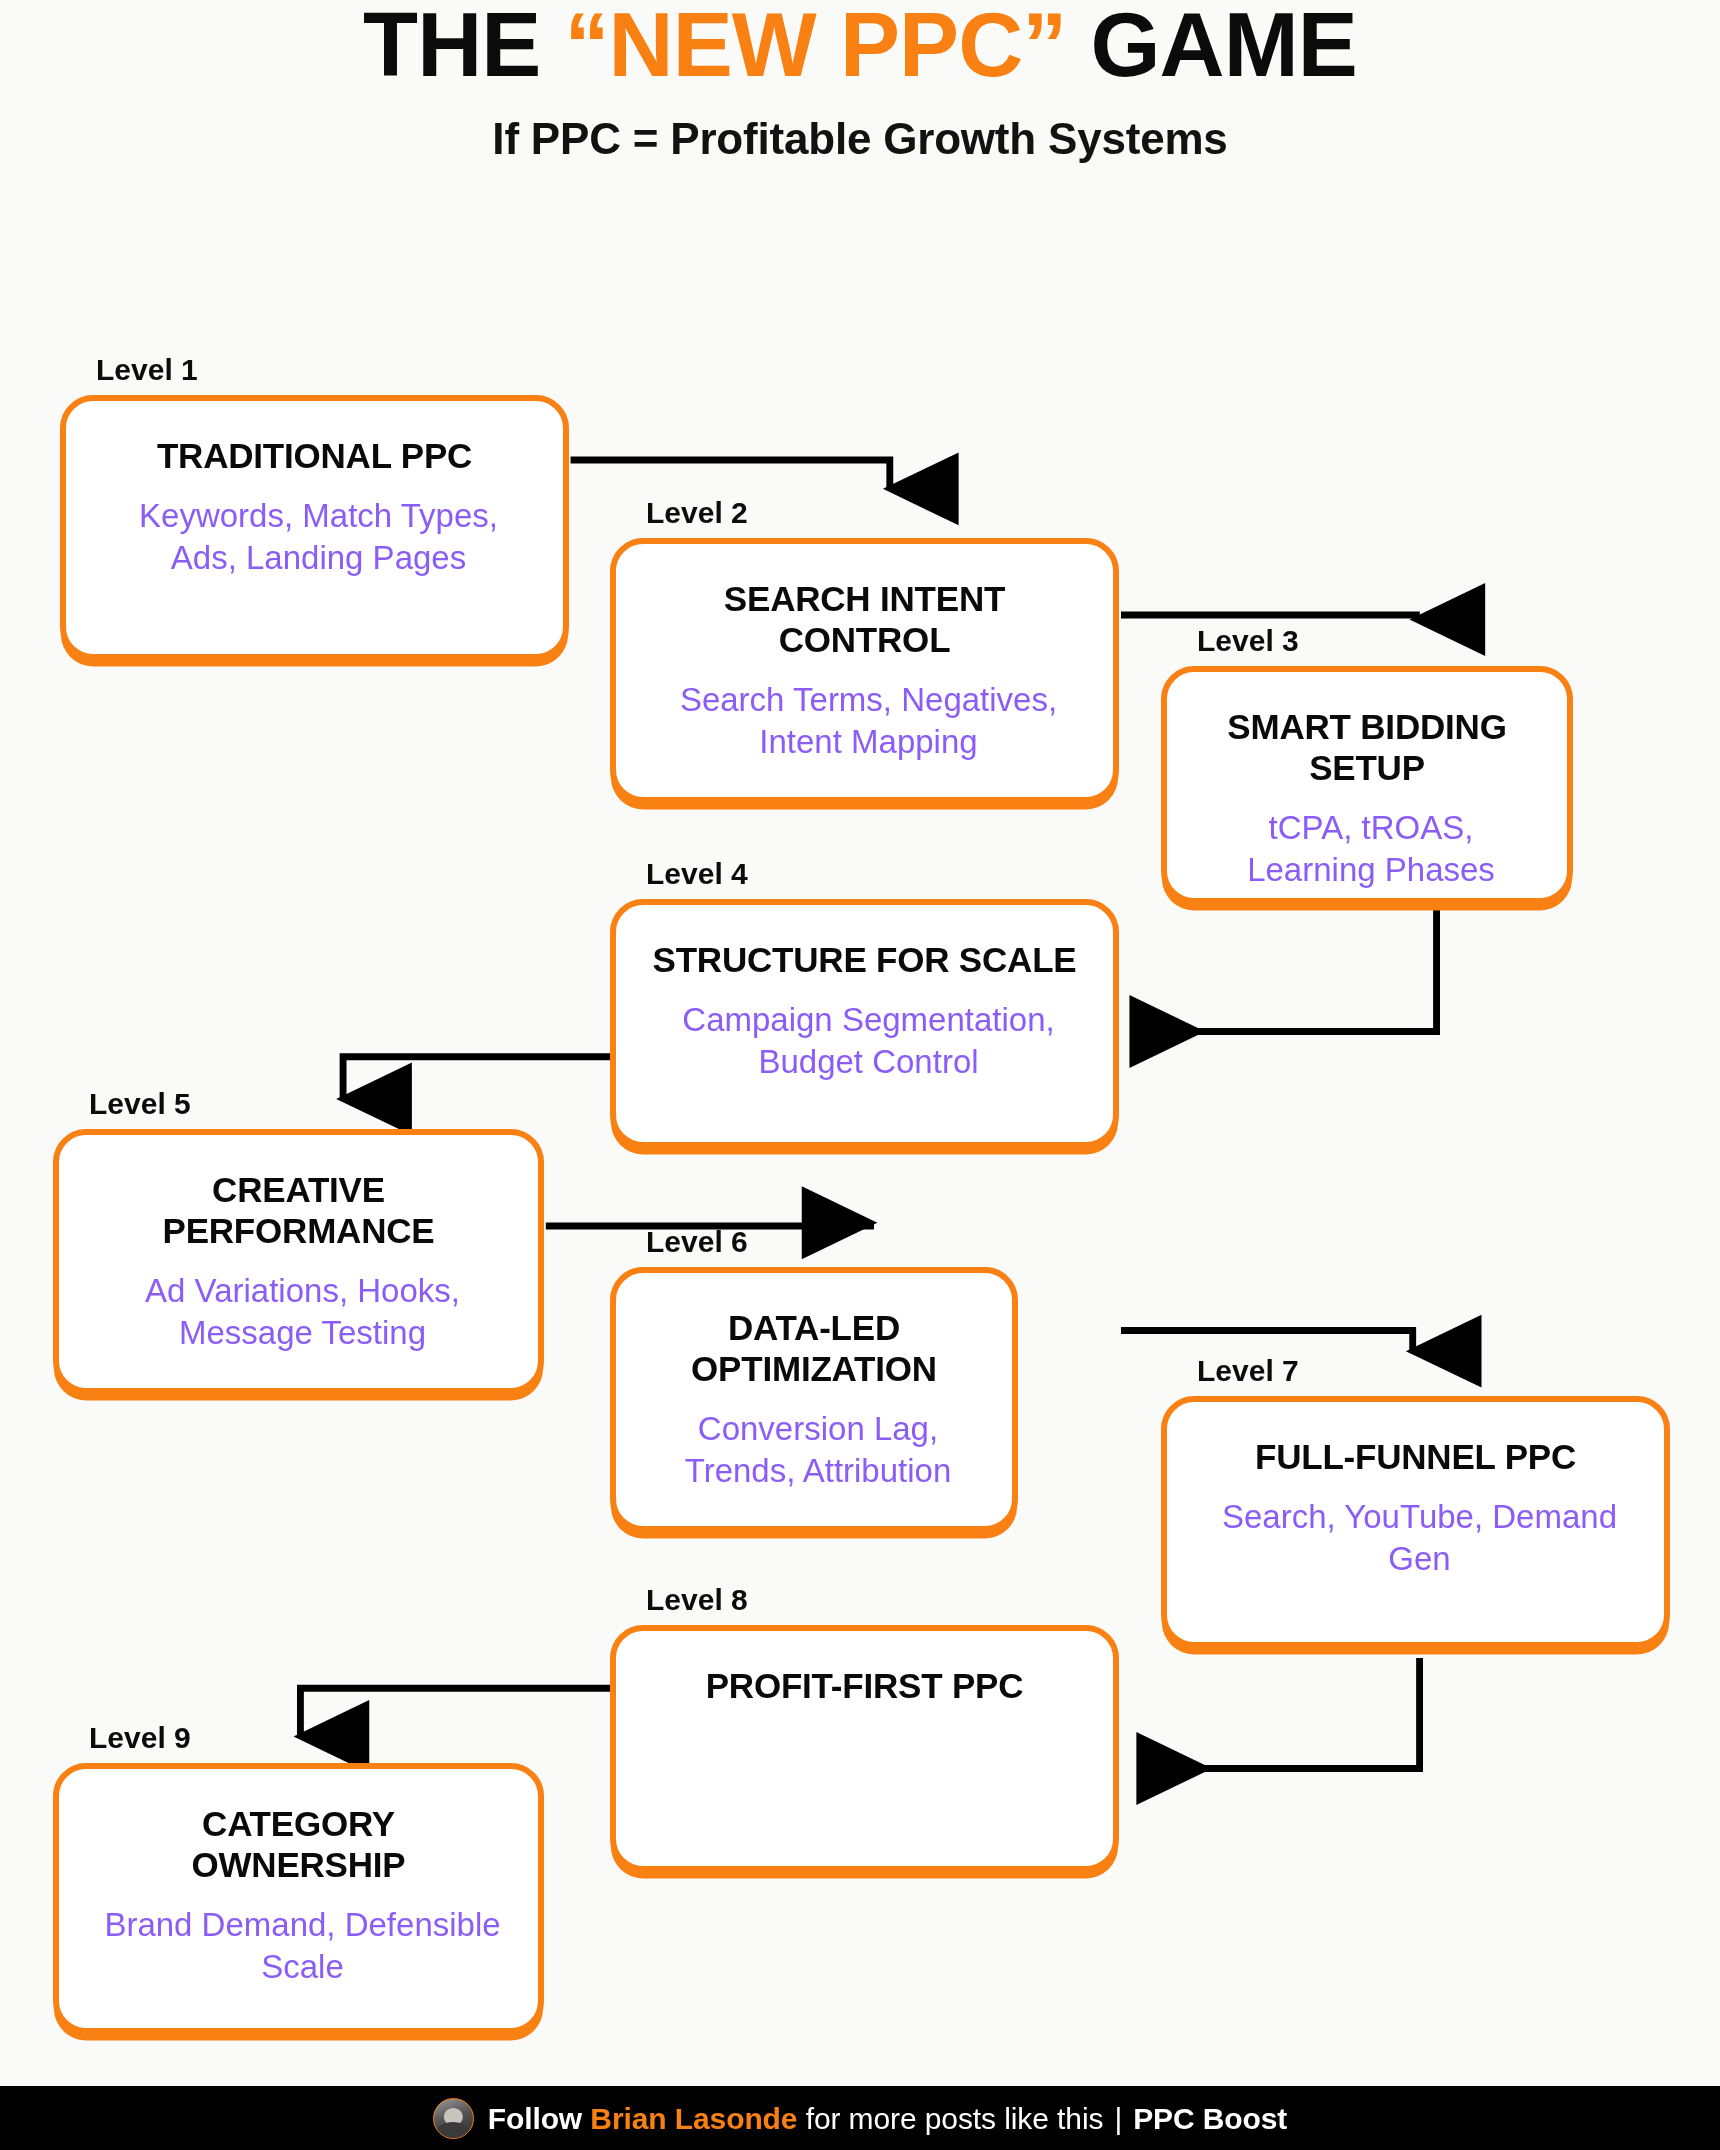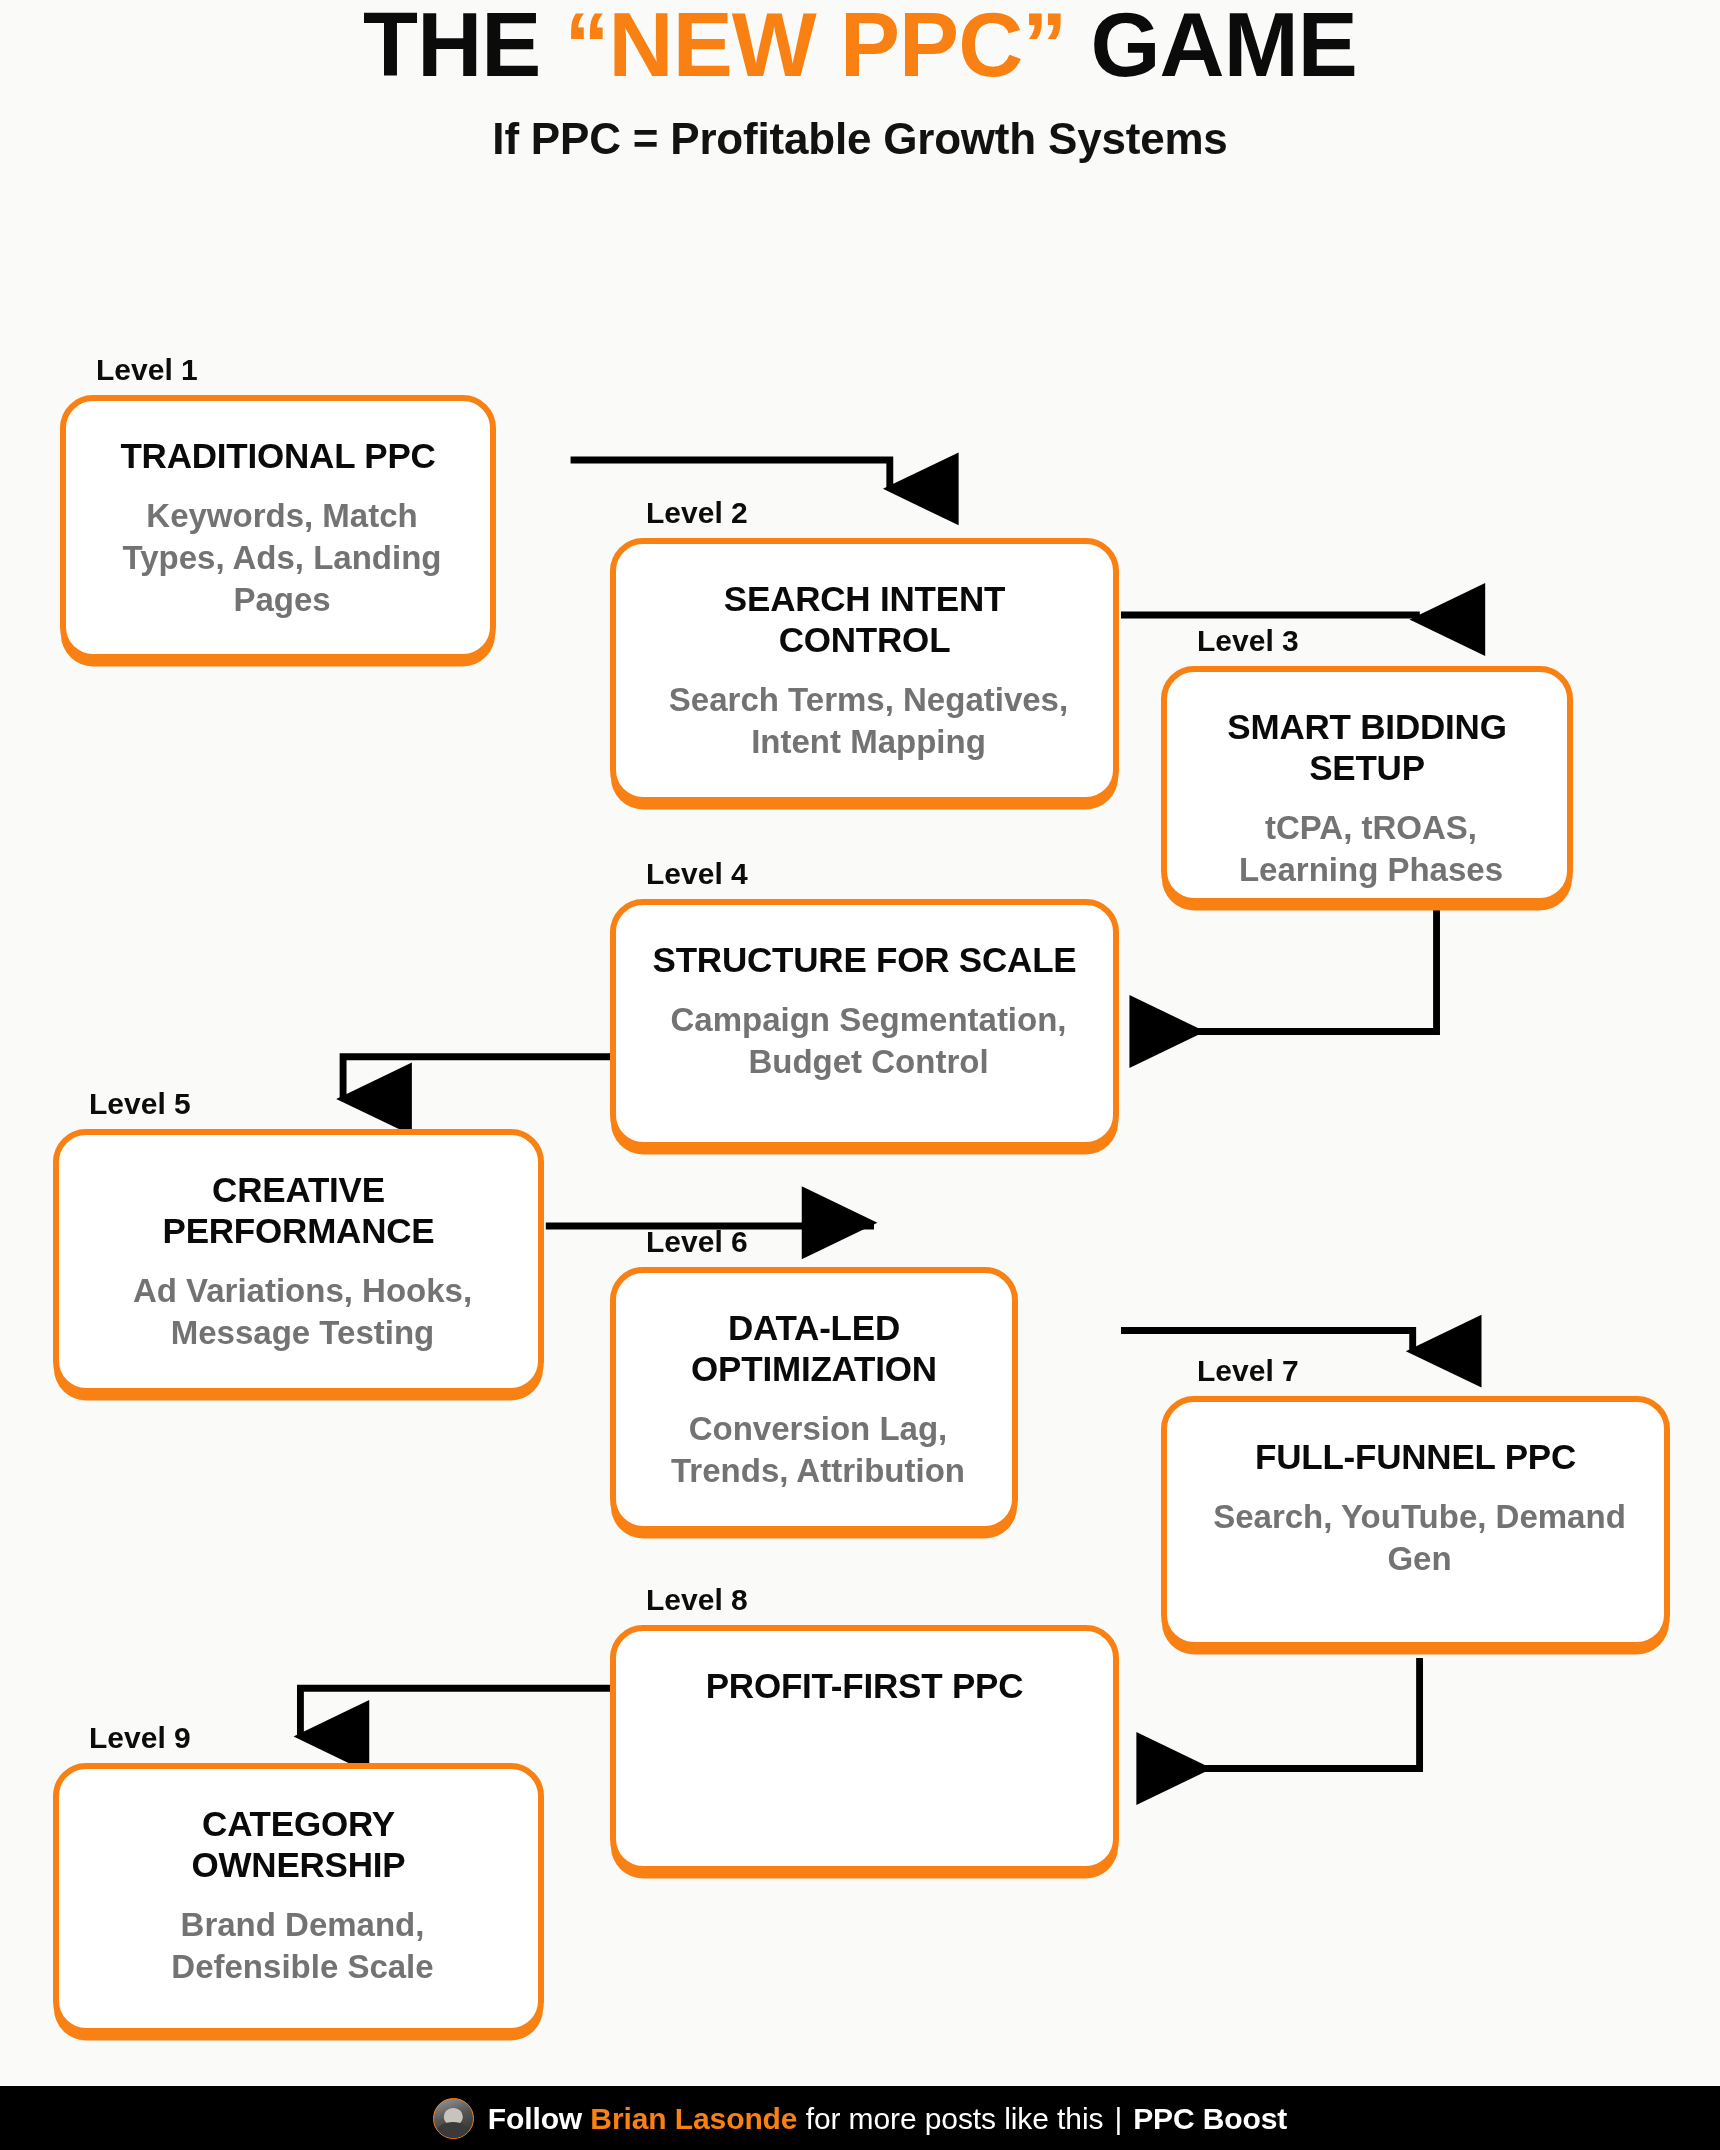--- a/index.html
+++ b/index.html
@@ -84,28 +84,28 @@
   .card-title {
     font-size: 35px;
     font-weight: 800;
     color: #0a0a0a;
     line-height: 1.18;
     letter-spacing: -0.2px;
   }
   .card-desc {
     margin-top: 18.4px;
     font-size: 33px;
-    font-weight: 700;
-    color: #737373;
+    font-weight: 400;
+    color: #8b5cf6;
     line-height: 1.28;
     margin-left: 8px;
   }
 
   
-  #node-1 { left: 60px;  top: 395px;  width: 436px; height: 265px; padding-left: 24px; }
+  #node-1 { left: 60px;  top: 395px;  width: 509px; height: 265px; padding-left: 24px; }
   #node-2 { left: 610px; top: 538px; width: 509px; height: 265px; }
   #node-3 { left: 1161px; top: 666px; width: 412px; height: 238px; }
   #node-4 { left: 610px; top: 899px; width: 509px; height: 249px; }
   #node-5 { left: 53px;  top: 1129px; width: 491px; height: 265px; }
   #node-6 { left: 610px; top: 1267px; width: 408px; height: 265px; }
   #node-7 { left: 1161px; top: 1396px; width: 509px; height: 252px; }
   #node-8 { left: 610px; top: 1625px; width: 509px; height: 247px; }
   #node-9 { left: 53px;  top: 1763px; width: 491px; height: 271px; }
 
   

